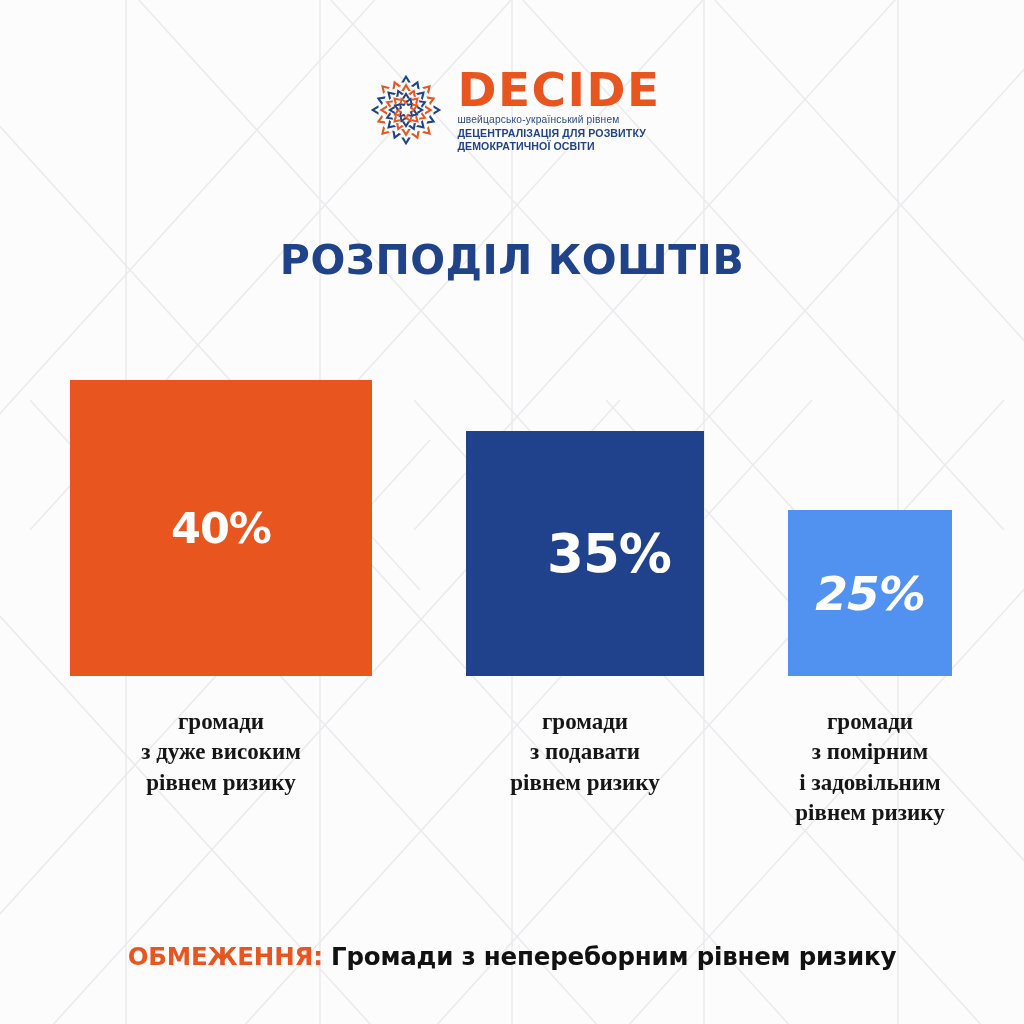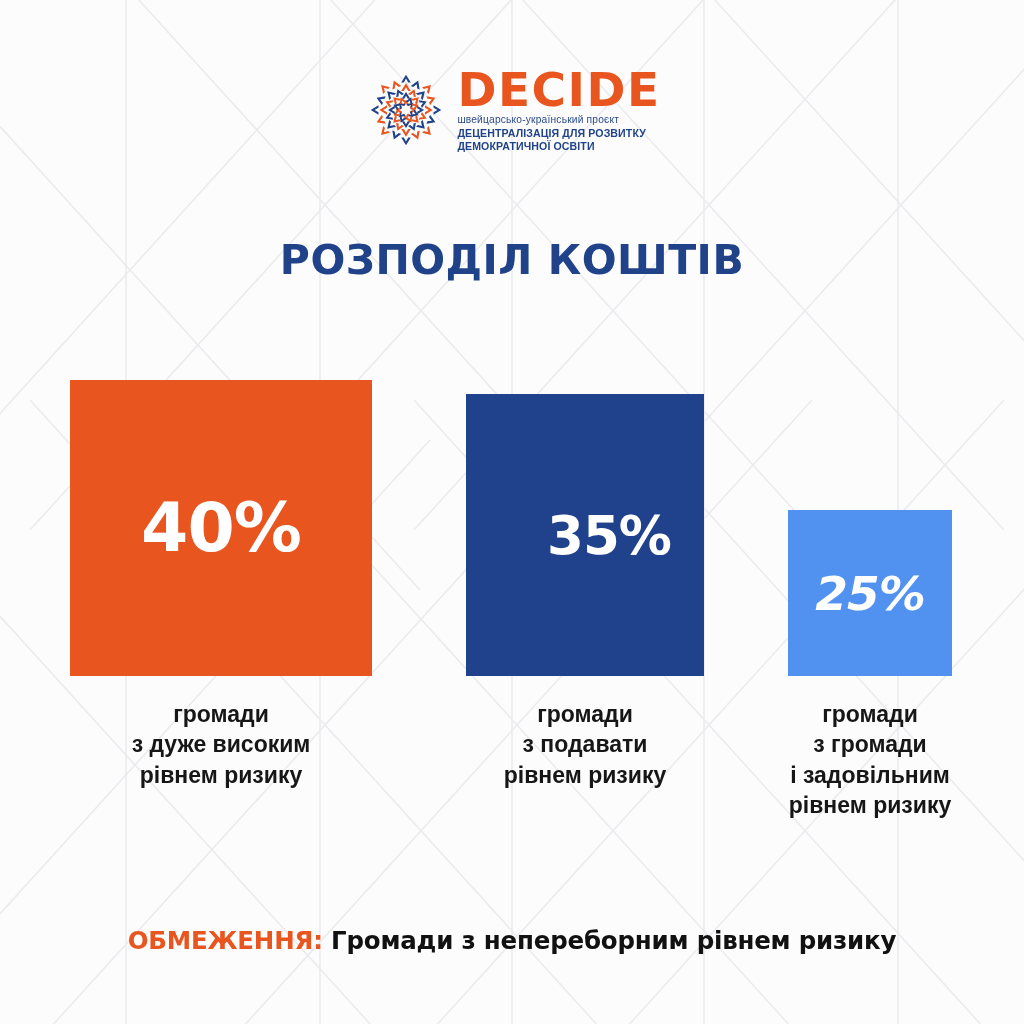--- a/index.html
+++ b/index.html
@@ -129,44 +129,45 @@
     color: #ffffff;
     letter-spacing: -1px;
     line-height: 1;
   }
   .bar-caption {
     position: absolute;
     left: 50%;
     transform: translateX(-50%);
     text-align: center;
     white-space: nowrap;
-    font-family: Liberation Sans, sans-serif;
+    font-family: Liberation Serif, serif;
     font-weight: 700;
     font-size: 23px;
     line-height: 1.32;
     color: #161616;
+    margin-top: 8px;
   }
   .cap-line { display: block; }
 
   
   #footnote {
     position: absolute;
     left: 0;
     top: 925px;
     width: 1024px;
     text-align: center;
     z-index: 2;
     font-family: "DejaVu Sans", sans-serif;
     font-weight: 700;
     font-size: 24.5px;
     line-height: 1.3;
     color: #111111;
     letter-spacing: -0.2px;
   }
-  #footnote .fn-line { display: block; }
+  #footnote .fn-line { display: block; margin-top: 16px; }
   #footnote-emph { color: #e8551f; }
 </style>
 </head>
 <body>
 
 <div id="poster" style="background: rgb(252, 252, 253);">
 
   <svg id="bg-pattern" viewBox="0 0 1024 1024" width="1024" height="1024" aria-hidden="true">
     <g stroke="#ebebee" stroke-width="1.6" fill="none">
 
@@ -314,58 +315,58 @@
                L 1.6399999999999997 -9 L 0 -11.95 L -1.6399999999999997 -9 Z" fill="#e8551f" transform="translate(50,50) rotate(337.5)"></path>
           <path d="M -4.96 -18 L 0 -26 L 4.96 -18
                L 2.06 -18 L 0 -21.65 L -2.06 -18 Z" fill="#1f4289" transform="translate(50,50) rotate(337.5)"></path>
           <path d="M -5.58 -28 L 0 -37 L 5.58 -28
                L 2.58 -28 L 0 -32.5 L -2.58 -28 Z" fill="#e8551f" transform="translate(50,50) rotate(337.5)"></path>
         </g>
     </svg>
 
     <div id="logo-text">
       <div id="logo-wordmark" style="color: rgb(232, 85, 31);">DECIDE</div>
-      <div id="logo-sub1">швейцарсько-українcький проєкт</div>
+      <div id="logo-sub1">швейцарсько-українcький рівнем</div>
       <div class="logo-sub-bold">ДЕЦЕНТРАЛІЗАЦІЯ ДЛЯ РОЗВИТКУ</div>
       <div class="logo-sub-bold">ДЕМОКРАТИЧНОЇ ОСВІТИ</div>
     </div>
   </div>
 
   <h1 id="headline" style="color: rgb(31, 66, 137);">
     <span class="hl-line">РОЗПОДІЛ КОШТІВ</span>
   </h1>
 
   <div id="chart">
       <div class="bar-group" style="left: 70px; width: 302px; top: 380px; height: 296px;">
         <div class="bar" style="background: rgb(232, 85, 31); height: 296px;">
-          <span class="bar-value" style="font-size: 68px;">40%</span>
+          <span class="bar-value" style="font-size: 43px;">40%</span>
         </div>
         <div class="bar-caption" style="top: 319px;">
           <span class="cap-line">громади</span>
           <span class="cap-line">з дуже високим</span>
           <span class="cap-line">рівнем ризику</span>
         </div>
       </div>
       <div class="bar-group" style="left: 466px; width: 238px; top: 447px; height: 229px;">
-        <div class="bar" style="background: rgb(32, 66, 140); height: 282px; padding-left: 48px;">
+        <div class="bar" style="background: rgb(32, 66, 140); height: 245px; padding-left: 48px;">
           <span class="bar-value" style="font-size: 53px;">35%</span>
         </div>
         <div class="bar-caption" style="top: 252px;">
           <span class="cap-line">громади</span>
           <span class="cap-line">з подавати</span>
           <span class="cap-line">рівнем ризику</span>
         </div>
       </div>
       <div class="bar-group" style="left: 788px; width: 164px; top: 510px; height: 166px;">
         <div class="bar" style="background: rgb(81, 145, 240); height: 166px; font-style: italic;">
           <span class="bar-value" style="font-size: 47px;">25%</span>
         </div>
         <div class="bar-caption" style="top: 189px;">
           <span class="cap-line">громади</span>
-          <span class="cap-line">з громади</span>
+          <span class="cap-line">з помірним</span>
           <span class="cap-line">і задовільним</span>
           <span class="cap-line">рівнем ризику</span>
         </div>
       </div>
     </div>
 
   <div id="footnote" style="color: rgb(17, 17, 17);">
     <span class="fn-line">
       <span id="footnote-emph" style="color: rgb(232, 85, 31);">ОБМЕЖЕННЯ:</span><span> Громади з непереборним рівнем ризику</span>
     </span>

